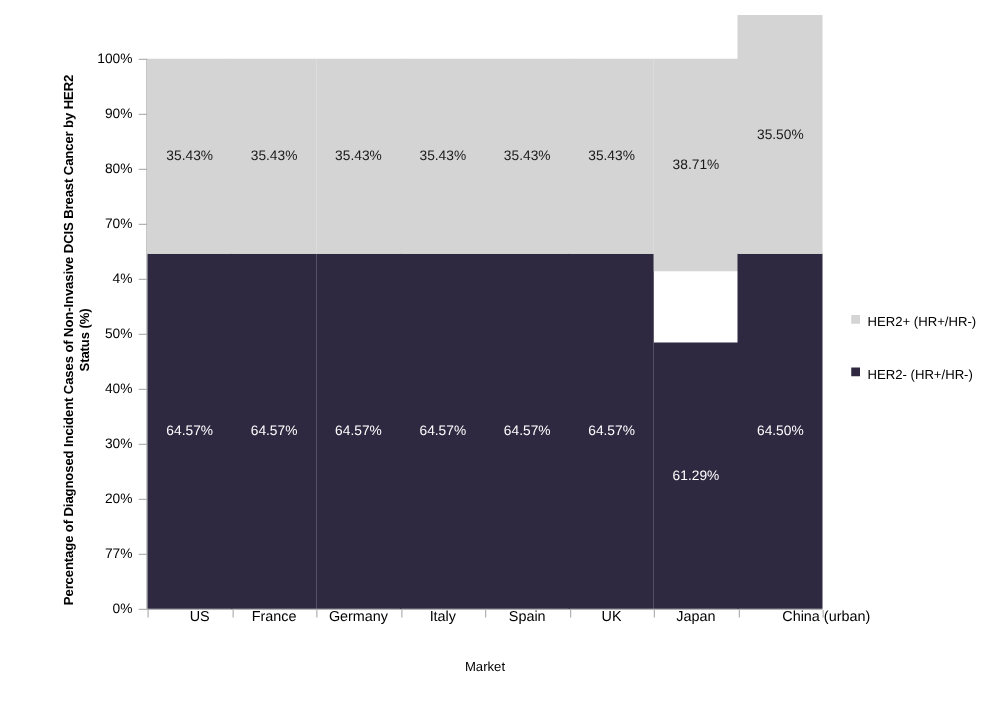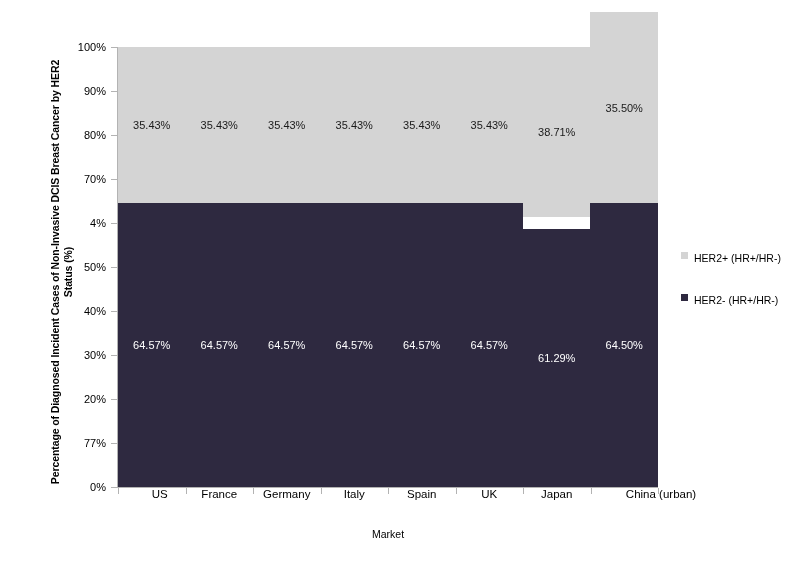--- a/index.html
+++ b/index.html
@@ -241,21 +241,21 @@
       </div>
       <div class="bar-group" style="left: 337.25px; width: 68px; height: 440px;">
         <div class="seg seg-bottom" style="bottom: 0px; height: 284.108px;">
           <span class="seg-label">64.57%</span>
         </div>
         <div class="seg seg-top" style="bottom: 284.108px; height: 155.892px;">
           <span class="seg-label">35.43%</span>
         </div>
       </div>
       <div class="bar-group" style="left: 404.75px; width: 68px; height: 440px;">
-        <div class="seg seg-bottom" style="bottom: 0px; height: 258px;">
+        <div class="seg seg-bottom" style="bottom: 0px; height: 213px;">
           <span class="seg-label">61.29%</span>
         </div>
         <div class="seg seg-top" style="bottom: 269.676px; height: 170.324px;">
           <span class="seg-label">38.71%</span>
         </div>
       </div>
       <div class="bar-group" style="left: 472.25px; width: 68px; height: 440px;">
         <div class="seg seg-bottom" style="bottom: 0px; height: 283.8px;">
           <span class="seg-label">64.50%</span>
         </div>

